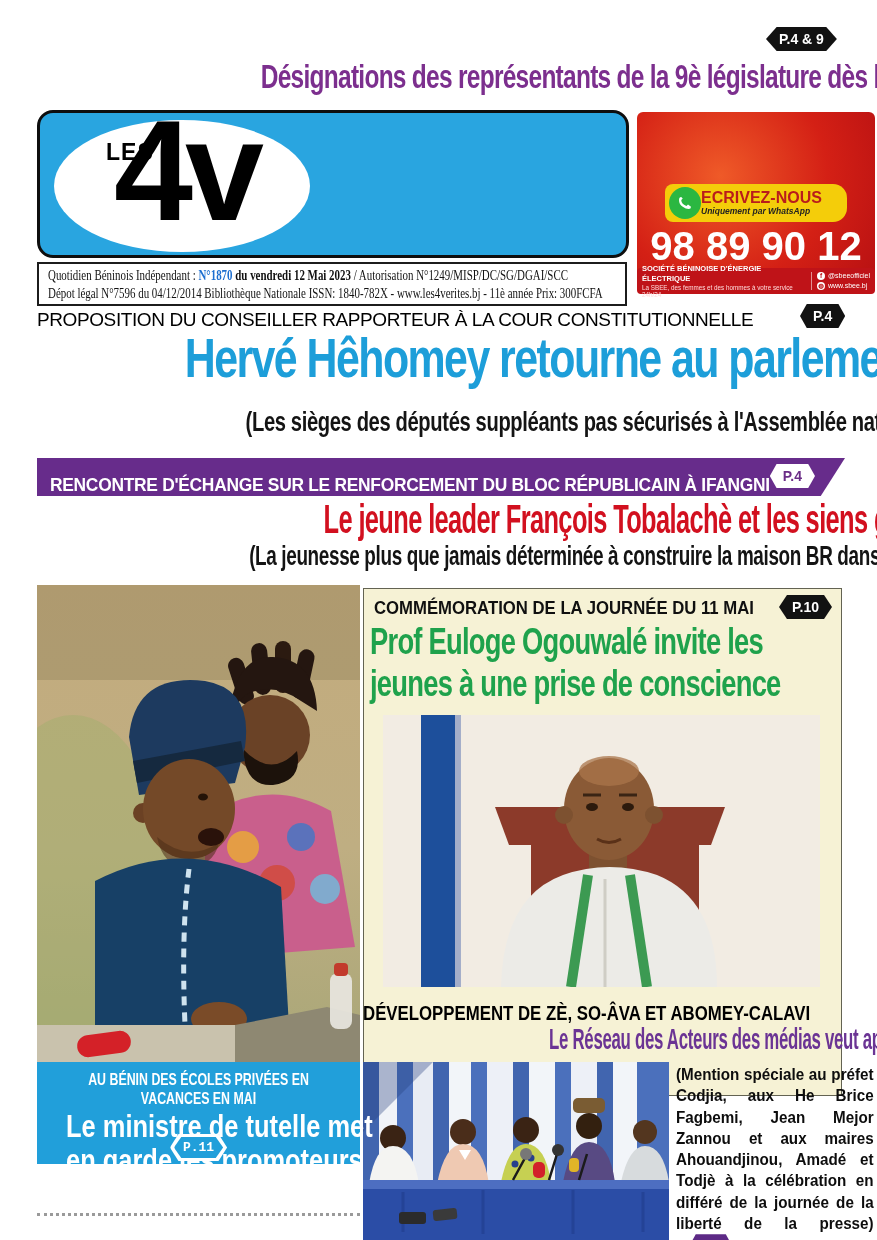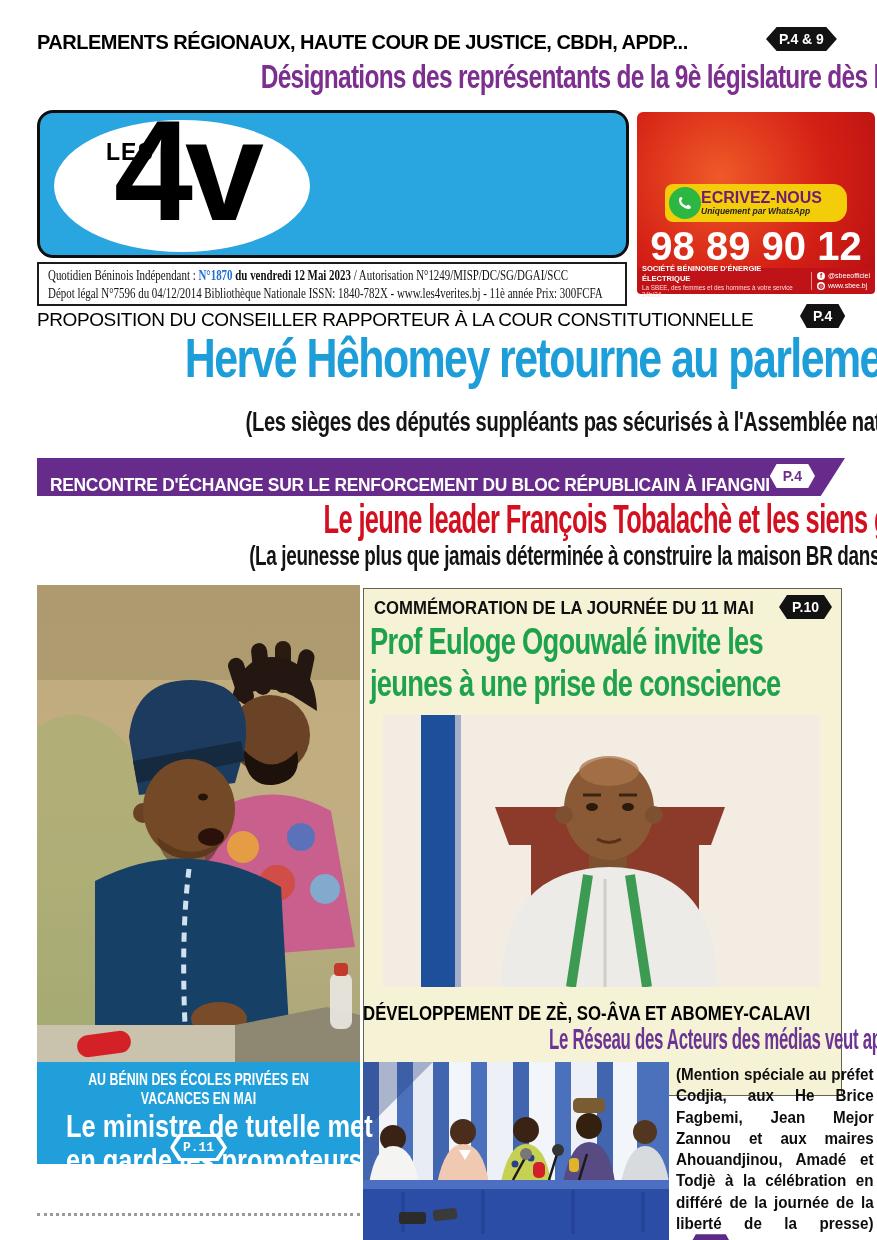--- a/index.html
+++ b/index.html
@@ -45,21 +45,21 @@
   .ad { left:637px; top:112px; width:238px; height:182px; border-radius:6px;
     background:radial-gradient(circle at 35% 35%, #ef5a28 0%, #d42015 55%, #b50f12 100%); }
   .ad-card { position:absolute; left:6px; top:5px; width:226px; height:62px; background:#fff;
     border-radius:0 0 10px 10px; display:flex; align-items:center; padding:4px 6px; gap:6px; }
   .ad-card .vdiv { width:2px; height:44px; background:#e0e0e0; }
   .ad-victim { font-size:14.5px; font-weight:bold; color:#e2131f; line-height:1.15; text-align:center; flex:1; }
   .ad-yellow { position:absolute; left:28px; top:72px; width:182px; height:38px; background:#f4cd0a;
     border-radius:8px 14px 14px 8px; display:flex; align-items:center; padding-left:36px; }
   .wa-circle { position:absolute; left:4px; top:3px; width:32px; height:32px; border-radius:50%;
     background:#2bb741; display:flex; align-items:center; justify-content:center; }
-  .ad-write { font-size:16px; font-weight:bold; color:#701a75; line-height:1; }
+  .ad-write { font-size:16px; font-weight:bold; color:#b91c1c; line-height:1; }
   .ad-note  { font-size:8.5px; font-style:italic; font-weight:bold; color:#222; }
   .ad-phone { position:absolute; left:0; top:112px; width:100%; text-align:center;
     font-size:40px; font-weight:bold; color:#ffffff; letter-spacing:0; }
   .ad-strip { position:absolute; left:0; top:156px; width:100%; height:26px; background:#bf1318;
     border-radius:4px; display:flex; align-items:center; padding:0 5px; gap:5px; }
   .ad-company { font-size:7.5px; font-weight:bold; color:#ffffff; line-height:1.3; }
   .ad-tagline { font-size:6.3px; color:#ffd9d9; }
   .ad-strip .vdiv { width:1px; height:18px; background:#ffffff88; }
   .ad-social { font-size:7px; color:#fff; line-height:1.5; }
   .ad-social .row { display:flex; align-items:center; gap:3px; }
@@ -126,21 +126,20 @@
   .head6 span { display:block; white-space:nowrap; }
   .badge-p11 { position:absolute; left:50%; bottom:3px; transform:translateX(-50%); }
 
   .dotrule { left:37px; top:1213px; width:323px; border-top:3px dotted #9a9a9a; }
 </style>
 </head>
 <body>
 
 <div class="page">
 
-  <div class="abs strap1">PARLEMENTS RÉGIONAUX, HAUTE COUR DE JUSTICE, CBDH, APDP...</div>
   <div class="abs badge-p49"><span class="hex hex-black">P.4 &amp; 9</span></div>
   <div class="abs head1">Désignations des représentants de la 9è législature dès lundi</div>
 
   <div class="abs mast">
     <div class="mast-oval"></div>
     <span class="mast-les">LES</span>
     <span class="mast-4v">4v</span>
   </div>
 
   <div class="abs ad">

